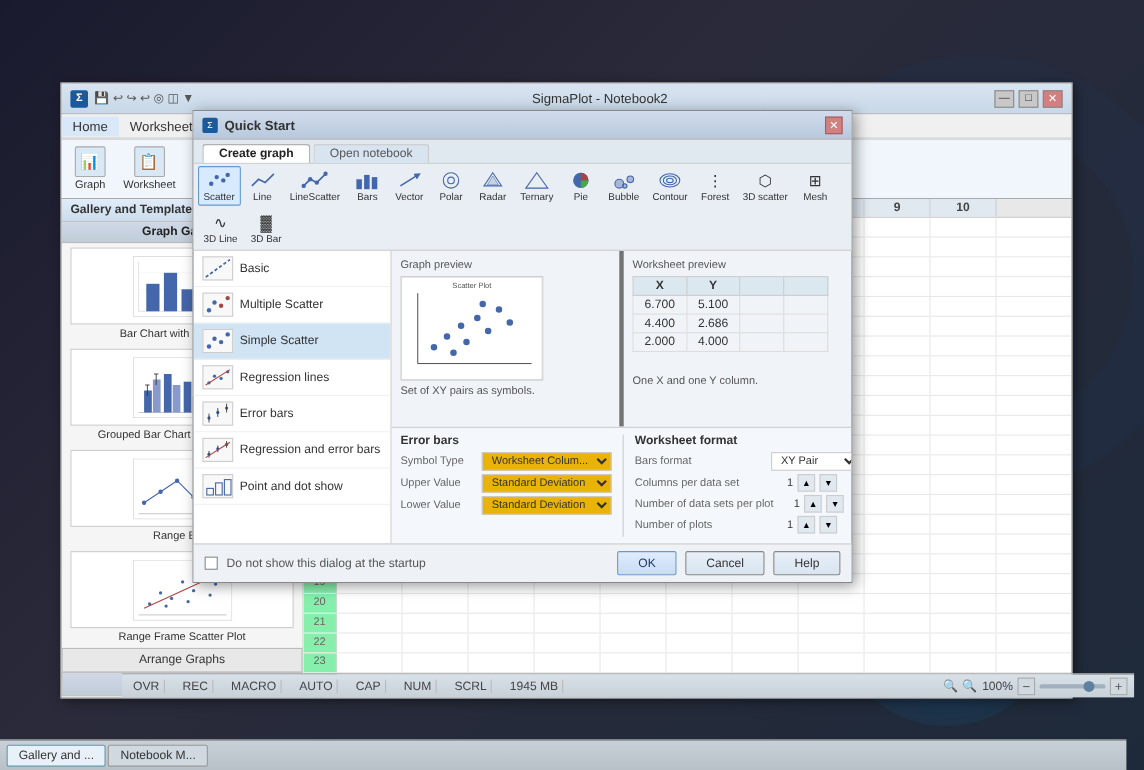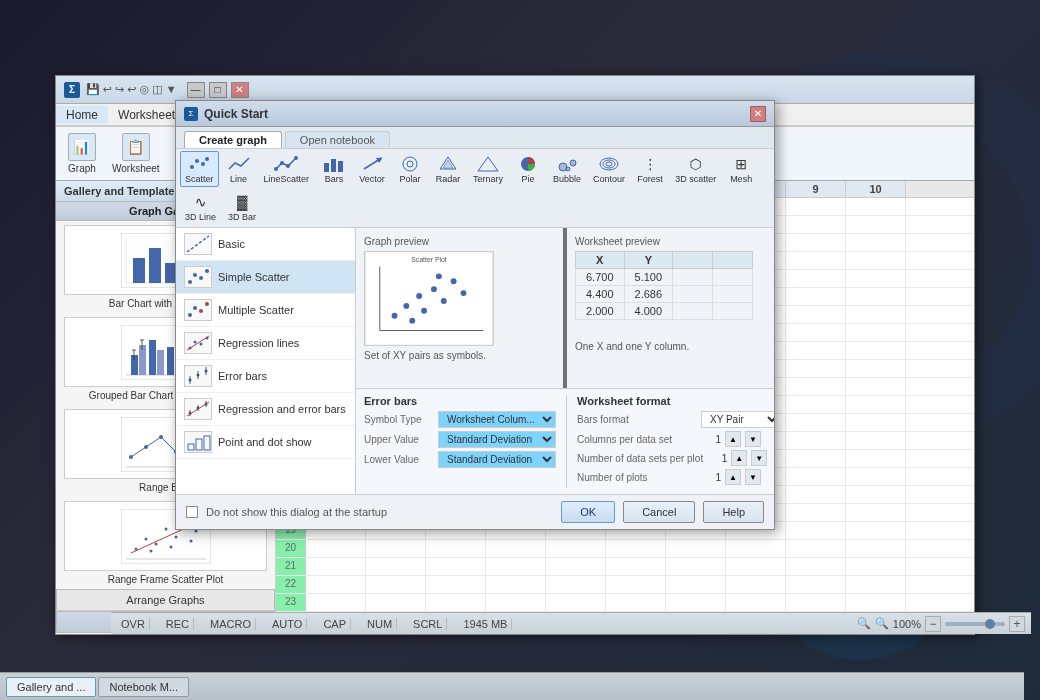--- a/index.html
+++ b/index.html
@@ -550,21 +550,21 @@
       margin-bottom: 3px;
       gap: 4px;
     }
     .eb-label {
       font-size: 10px;
       color: #666;
       min-width: 70px;
     }
     .eb-select {
       font-size: 10px;
-      background: #7dd3fc;
+      background: #eab308;
       border: 1px solid #ccc;
       padding: 1px 4px;
       color: #333;
       flex: 1;
     }
     .ws-format-col {
       flex: 1;
       border-left: 1px solid #ccc;
       padding-left: 10px;
     }
@@ -734,20 +734,21 @@
 <div class="bg-overlay"></div>
 <div class="bg-circle"></div>
 <div class="bg-circle2"></div>
 
 <div class="app-window">
 
   <div class="title-bar">
     <div class="title-bar-icon">Σ</div>
 
     <span style="font-size:11px; color:#555; margin-right:10px;">💾 ↩ ↪ ↩ ◎ ◫ ▼</span>
+    <div class="title-bar-text">SigmaPlot - Notebook2</div>
     <div class="title-bar-controls">
       <div class="tb-btn">—</div>
       <div class="tb-btn">□</div>
       <div class="tb-btn" style="background:#d08080; color:white;">✕</div>
     </div>
   </div>
 
   <div class="menu-bar">
     <div class="menu-item active">Home</div>
     <div class="menu-item">Worksheet</div>
@@ -1421,41 +1422,41 @@
 
       <div class="chart-list">
         <div class="chart-list-item">
           <div class="chart-list-thumb">
             <svg width="26" height="20" viewBox="0 0 26 20">
                 <line x1="2" y1="18" x2="24" y2="2" stroke="#4466aa" stroke-width="1.5" stroke-dasharray="3,2"></line>
               </svg>
           </div>
           <span>Basic</span>
         </div>
+        <div class="chart-list-item">
+          <div class="chart-list-thumb">
+            <svg width="26" height="20" viewBox="0 0 26 20">
+                <circle cx="5" cy="15" r="2" fill="#4466aa"></circle>
+                <circle cx="10" cy="8" r="2" fill="#4466aa"></circle>
+                <circle cx="16" cy="11" r="2" fill="#aa4444"></circle>
+                <circle cx="22" cy="4" r="2" fill="#aa4444"></circle>
+              </svg>
+          </div>
+          <span>Multiple Scatter</span>
+        </div>
         <div class="chart-list-item selected">
           <div class="chart-list-thumb">
             <svg width="26" height="20" viewBox="0 0 26 20">
                 <circle cx="5" cy="15" r="2" fill="#4466aa"></circle>
                 <circle cx="10" cy="8" r="2" fill="#4466aa"></circle>
                 <circle cx="16" cy="11" r="2" fill="#4466aa"></circle>
                 <circle cx="22" cy="4" r="2" fill="#4466aa"></circle>
               </svg>
           </div>
           <span>Simple Scatter</span>
-        </div>
-        <div class="chart-list-item">
-          <div class="chart-list-thumb">
-            <svg width="26" height="20" viewBox="0 0 26 20">
-                <circle cx="5" cy="15" r="2" fill="#4466aa"></circle>
-                <circle cx="10" cy="8" r="2" fill="#4466aa"></circle>
-                <circle cx="16" cy="11" r="2" fill="#aa4444"></circle>
-                <circle cx="22" cy="4" r="2" fill="#aa4444"></circle>
-              </svg>
-          </div>
-          <span>Multiple Scatter</span>
         </div>
         <div class="chart-list-item">
           <div class="chart-list-thumb">
             <svg width="26" height="20" viewBox="0 0 26 20">
                 <circle cx="5" cy="15" r="1.5" fill="#4466aa"></circle>
                 <circle cx="10" cy="9" r="1.5" fill="#4466aa"></circle>
                 <circle cx="16" cy="11" r="1.5" fill="#4466aa"></circle>
                 <circle cx="22" cy="5" r="1.5" fill="#4466aa"></circle>
                 <line x1="2" y1="17" x2="24" y2="3" stroke="#aa4444" stroke-width="1"></line>
               </svg>

